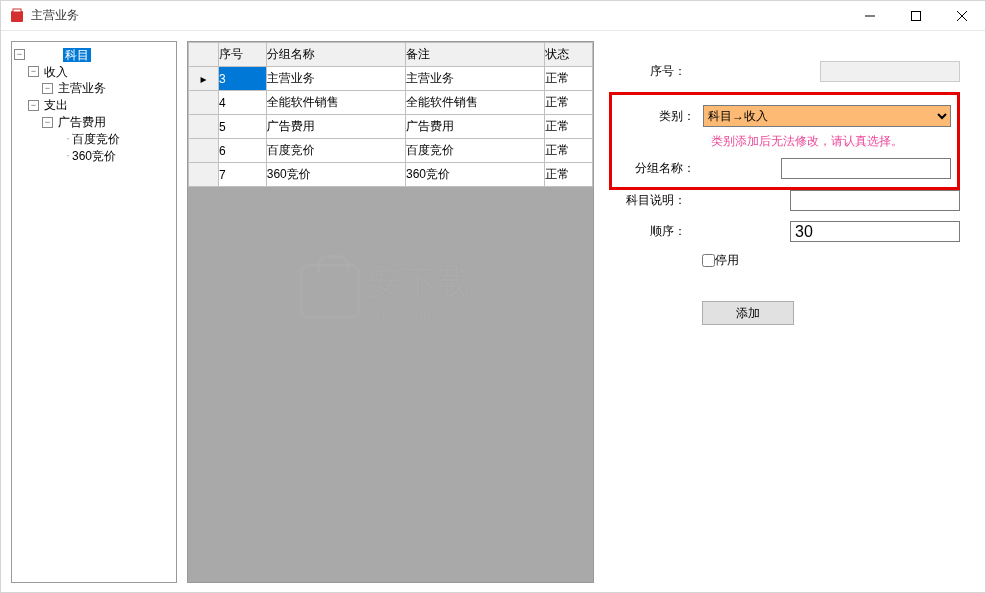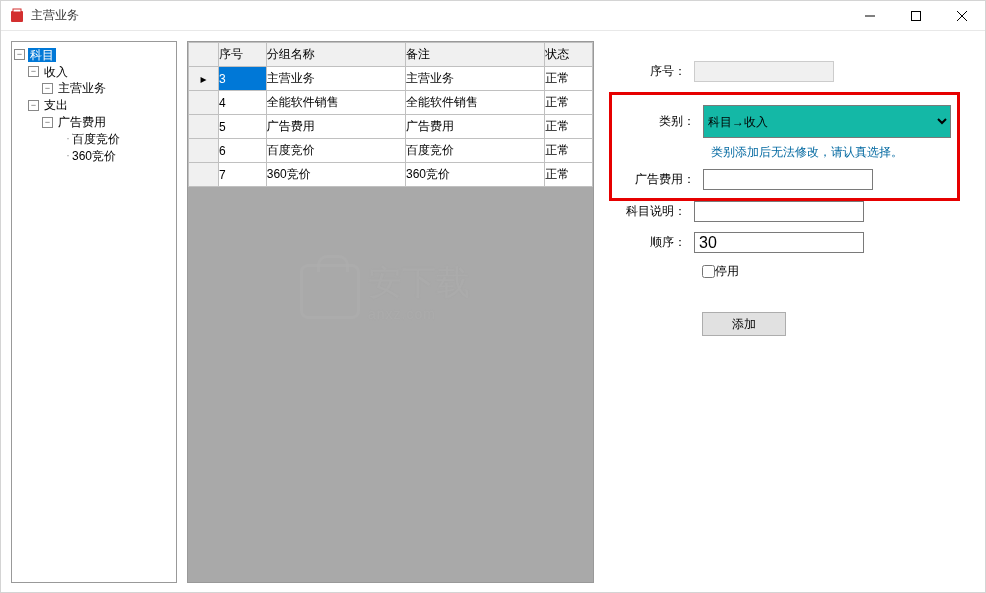--- a/index.html
+++ b/index.html
@@ -12,42 +12,42 @@
 .winbtn { width: 46px; height: 30px; display: flex; align-items: center; justify-content: center; font-size: 12px; color: #333; }
 
 
 .main { display: flex; height: 562px; padding: 10px; gap: 0; }
 
 
 .tree-panel { width: 172px; border: 1px solid #999; padding: 4px 2px; overflow: auto; }
 .tree-node { white-space: nowrap; line-height: 16px; font-size: 12px; color: #000; }
 .tree-toggle { display: inline-block; width: 11px; height: 11px; border: 1px solid #888; margin-right: 3px; text-align: center; line-height: 9px; font-size: 9px; background: #fff; color: #666; vertical-align: middle; }
 .tree-label { vertical-align: middle; padding: 0 2px; }
-.tree-label.selected { background: #0078d7; color: #fff; }
+.tree-label.selected { background: #0078d7; color: #fff; margin-left: 35px; }
 .dotted-conn { color: #999; }
 
 
 .table-panel { width: 422px; margin-left: 10px; border: 1px solid #999; background: #a9a9a9; overflow: hidden; }
 .grid { border-collapse: collapse; width: 100%; background: #fff; }
 .grid th, .grid td { border: 1px solid #c0c0c0; padding: 3px 0; font-size: 12px; text-align: left; height: 22px; }
 .grid th { background: #f0f0f0; font-weight: normal; }
 .grid .rowhdr { width: 30px; background: #f0f0f0; text-align: center; }
 .grid .sel-cell { background: #0078d7; color: #fff; }
 .grid .row-indicator { color: #000; }
 
 
 .form-panel { flex: 1; padding: 20px 15px 10px 15px; position: relative; }
-.form-row { display: flex; align-items: center; margin-bottom: 10px; }
+.form-row { display: flex; align-items: center; margin-bottom: 10px; justify-content: space-between; }
 .form-row label { width: 85px; text-align: right; padding-right: 8px; font-size: 12px; color: #000; }
 .form-row input[type=text] { border: 1px solid #7a7a7a; height: 21px; padding: 2px 4px; font-size: 16px; }
-.form-row select { border: 1px solid #7a7a7a; height: 33px; font-size: 12px; background: #14b8a6; }
-.hint { font-size: 12px; color: #0369a1; margin-left: 93px; margin-top: -4px; margin-bottom: 8px; }
+.form-row select { border: 1px solid #7a7a7a; height: 22px; font-size: 12px; background: #fdba74; }
+.hint { font-size: 12px; color: #ec4899; margin-left: 93px; margin-top: -4px; margin-bottom: 8px; }
 .highlight-box { border: 3px solid #e60000; padding: 10px 6px 6px 6px; }
 .checkbox-row { margin-left: 93px; display: flex; align-items: center; gap: 0; margin-bottom: 32px; margin-top: 6px; }
-.btn-add { width: 84px; height: 24px; background: #e1e1e1; border: 1px solid #adadad; font-size: 12px; cursor: pointer; }
+.btn-add { width: 92px; height: 24px; background: #e1e1e1; border: 1px solid #adadad; font-size: 12px; cursor: pointer; }
 .btn-container { margin-left: 93px; }
 
 
 .watermark { position: absolute; left: 300px; top: 260px; opacity: 0.15; pointer-events: none; font-size: 34px; color: #fff; text-shadow: 0 0 2px #888; display: flex; align-items: center; }
 .watermark .bag { width: 60px; height: 55px; border: 3px solid rgba(200,200,200,0.6); border-radius: 8px; margin-right: 8px; position: relative; }
 .watermark .bag::before { content:''; position:absolute; top:-12px; left:14px; width:26px; height:14px; border:3px solid rgba(200,200,200,0.6); border-bottom:none; border-radius: 10px 10px 0 0; }
 .watermark .txt { color: rgba(200,200,200,0.7); }
 .watermark .sub { font-size: 14px; letter-spacing: 1px; }
 </style>
 </head>
@@ -173,21 +173,21 @@
 
     <div class="highlight-box">
       <div class="form-row">
         <label>类别：</label>
         <select style="width:248px">
           <option>科目→收入</option>
         </select>
       </div>
       <div class="hint">类别添加后无法修改，请认真选择。</div>
       <div class="form-row" style="margin-bottom:2px">
-        <label>广告费用：</label>
+        <label>分组名称：</label>
         <input type="text" style="width: 170px;" value="">
       </div>
     </div>
 
     <div class="form-row">
       <label>科目说明：</label>
       <input type="text" style="width: 170px;" value="">
     </div>
 
     <div class="form-row">

